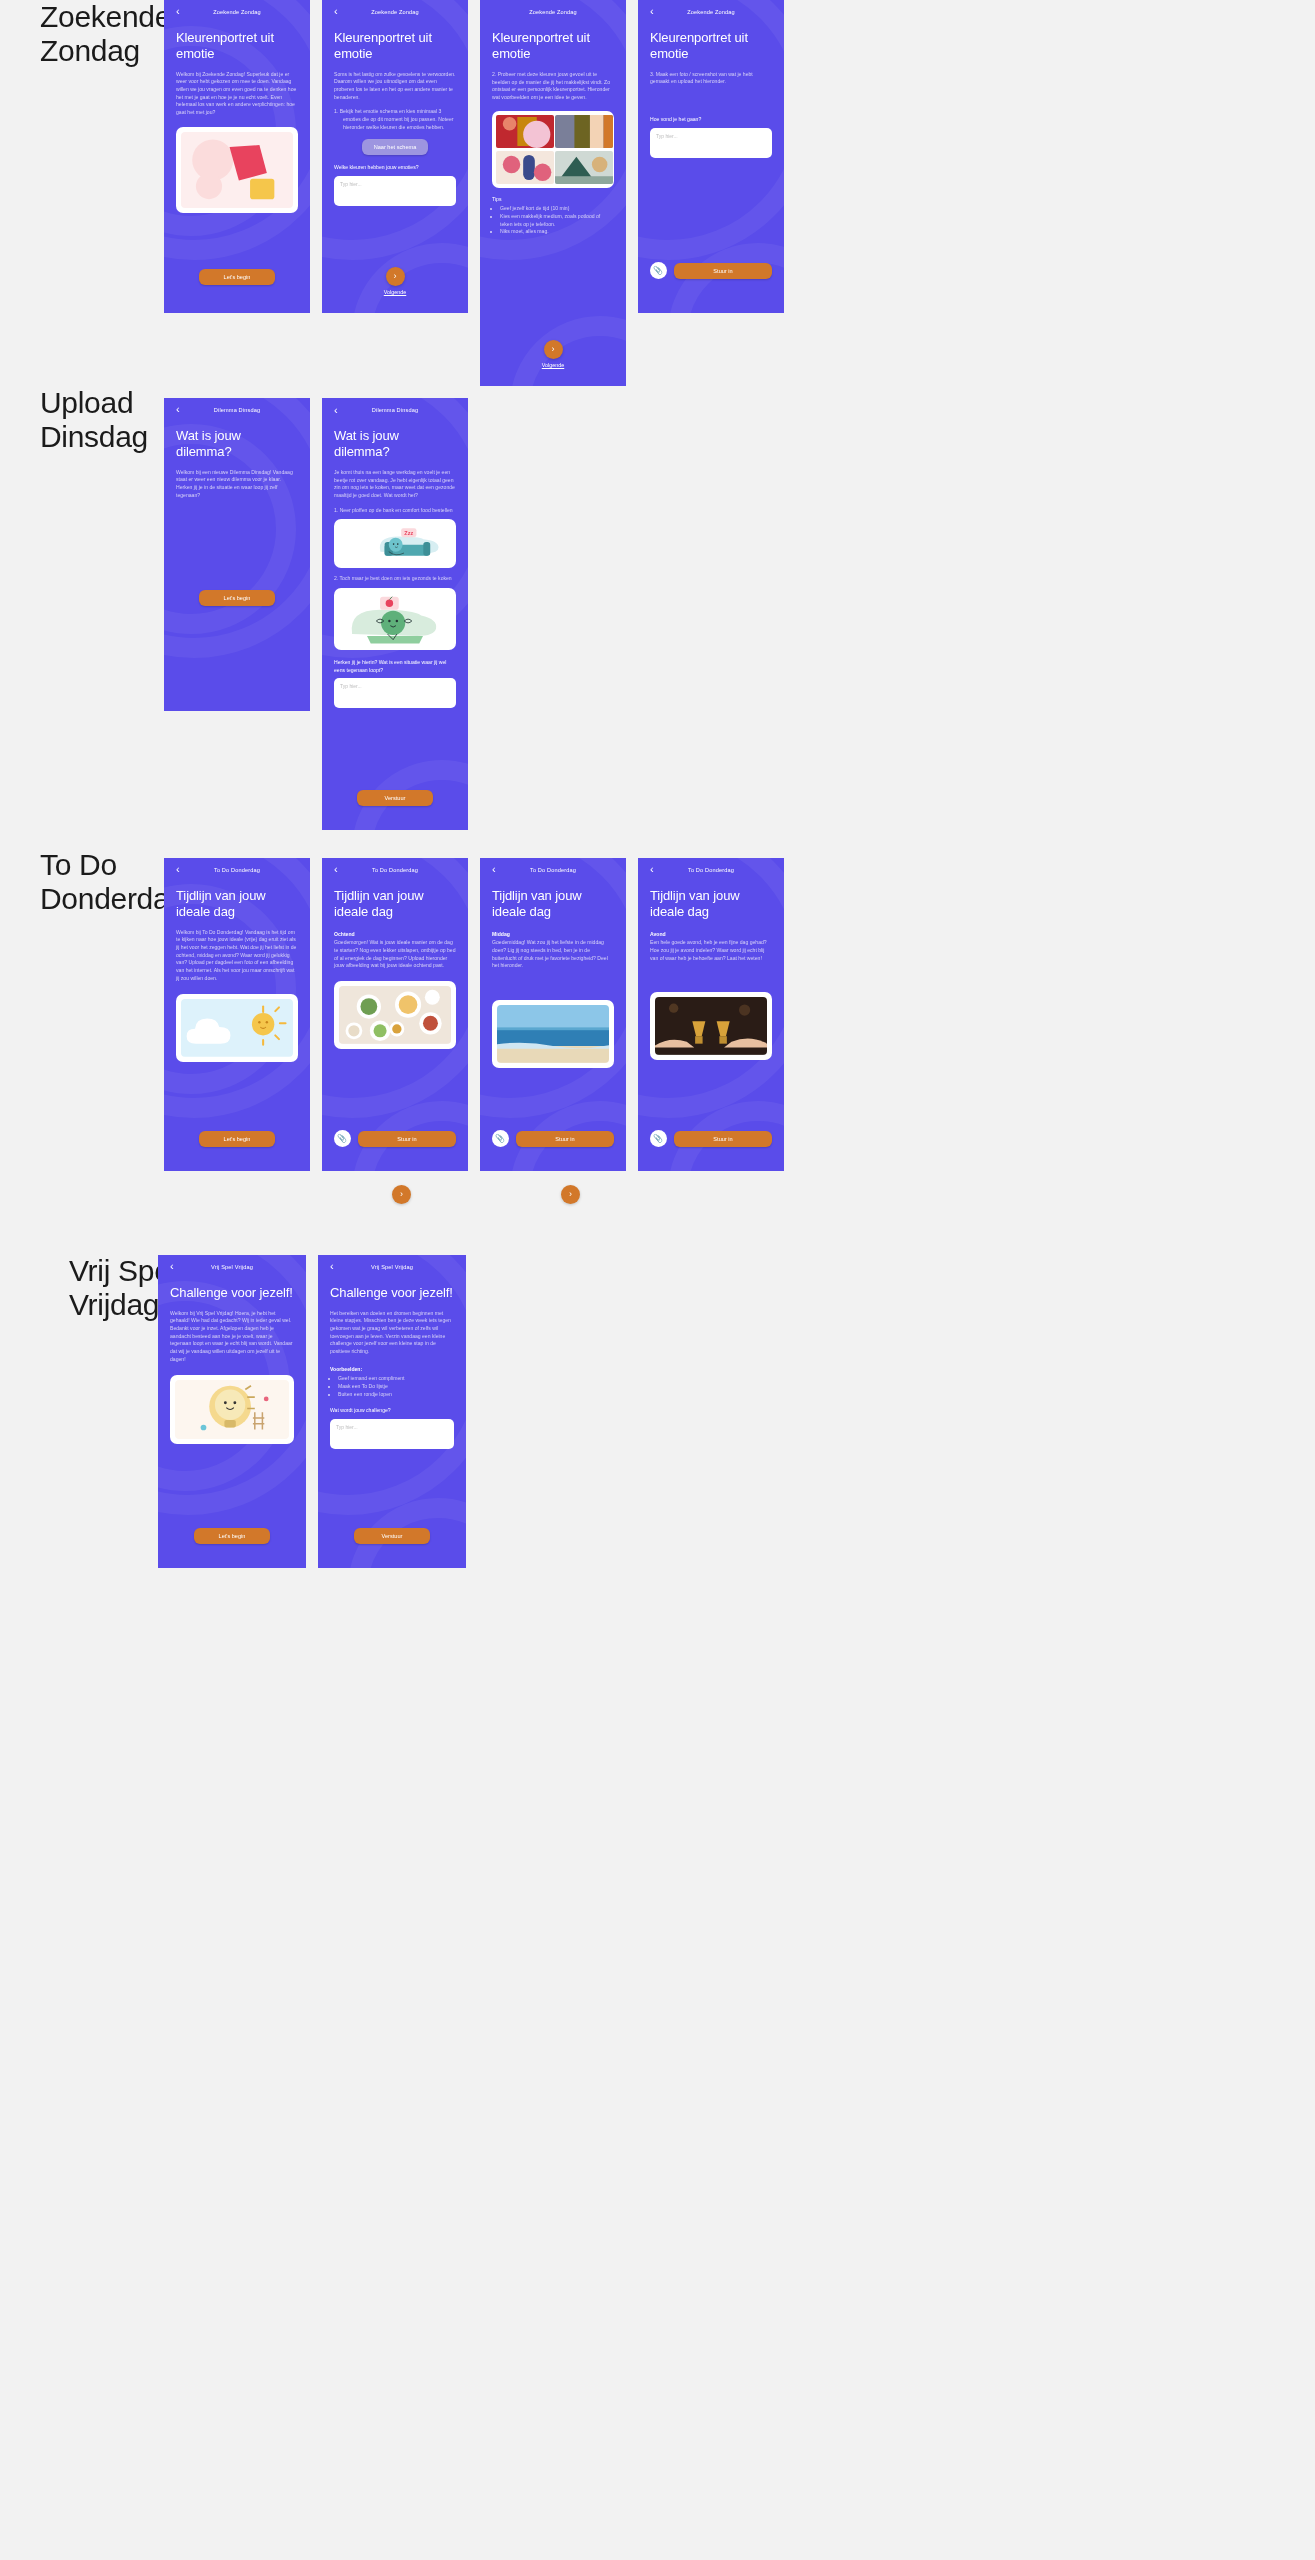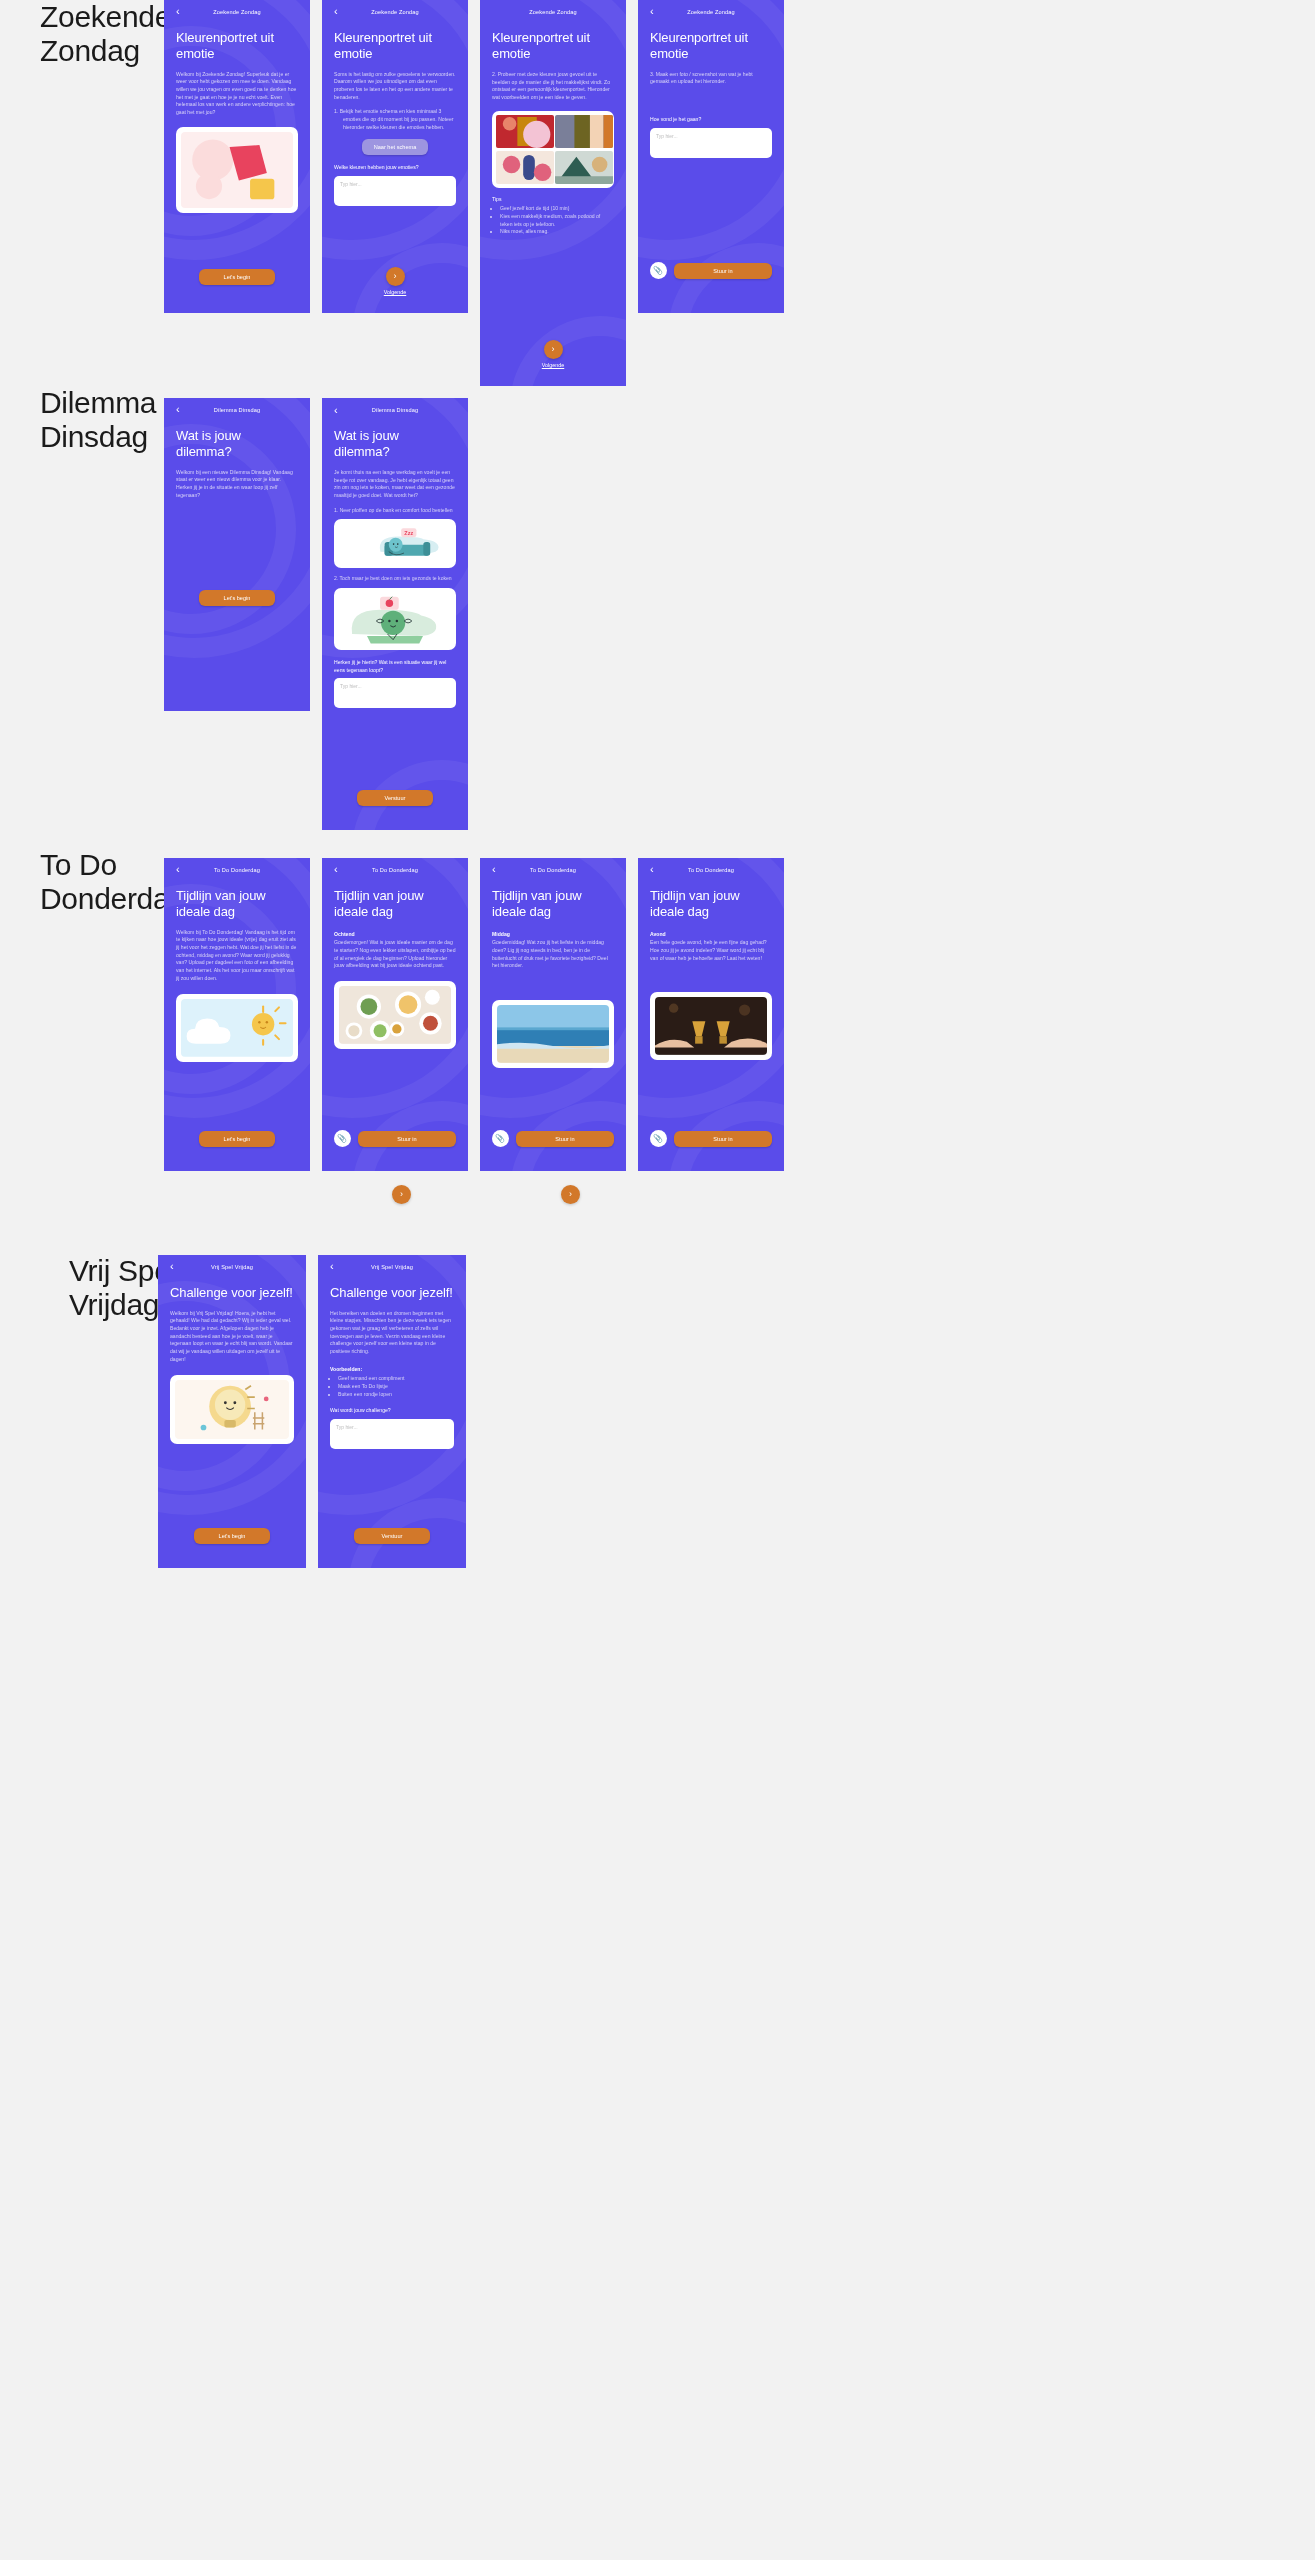--- a/index.html
+++ b/index.html
@@ -223,21 +223,21 @@
       <div class="input">Typ hier...</div>
       <div class="spacer"></div>
       <div class="footerrow" style="margin-bottom:22px;">
         <div class="clip">📎</div>
         <div class="btn">Stuur in</div>
       </div>
     </div>
   </div>
 </div>
 
-<div class="rowlabel" style="left:0px; top:386px;">Dilemma
+<div class="rowlabel" style="left:0px; top:386px;">Upload
 Dinsdag</div>
 <div class="row" style="left:164px; top:398px;">
 
   <div class="phone" style="height:313px;">
     <div class="deco d2"></div>
       <div class="deco d1"></div>
     <div class="topbar">
       <div class="back">‹</div>
       <div class="toptitle">Dilemma Dinsdag</div>
     </div>

